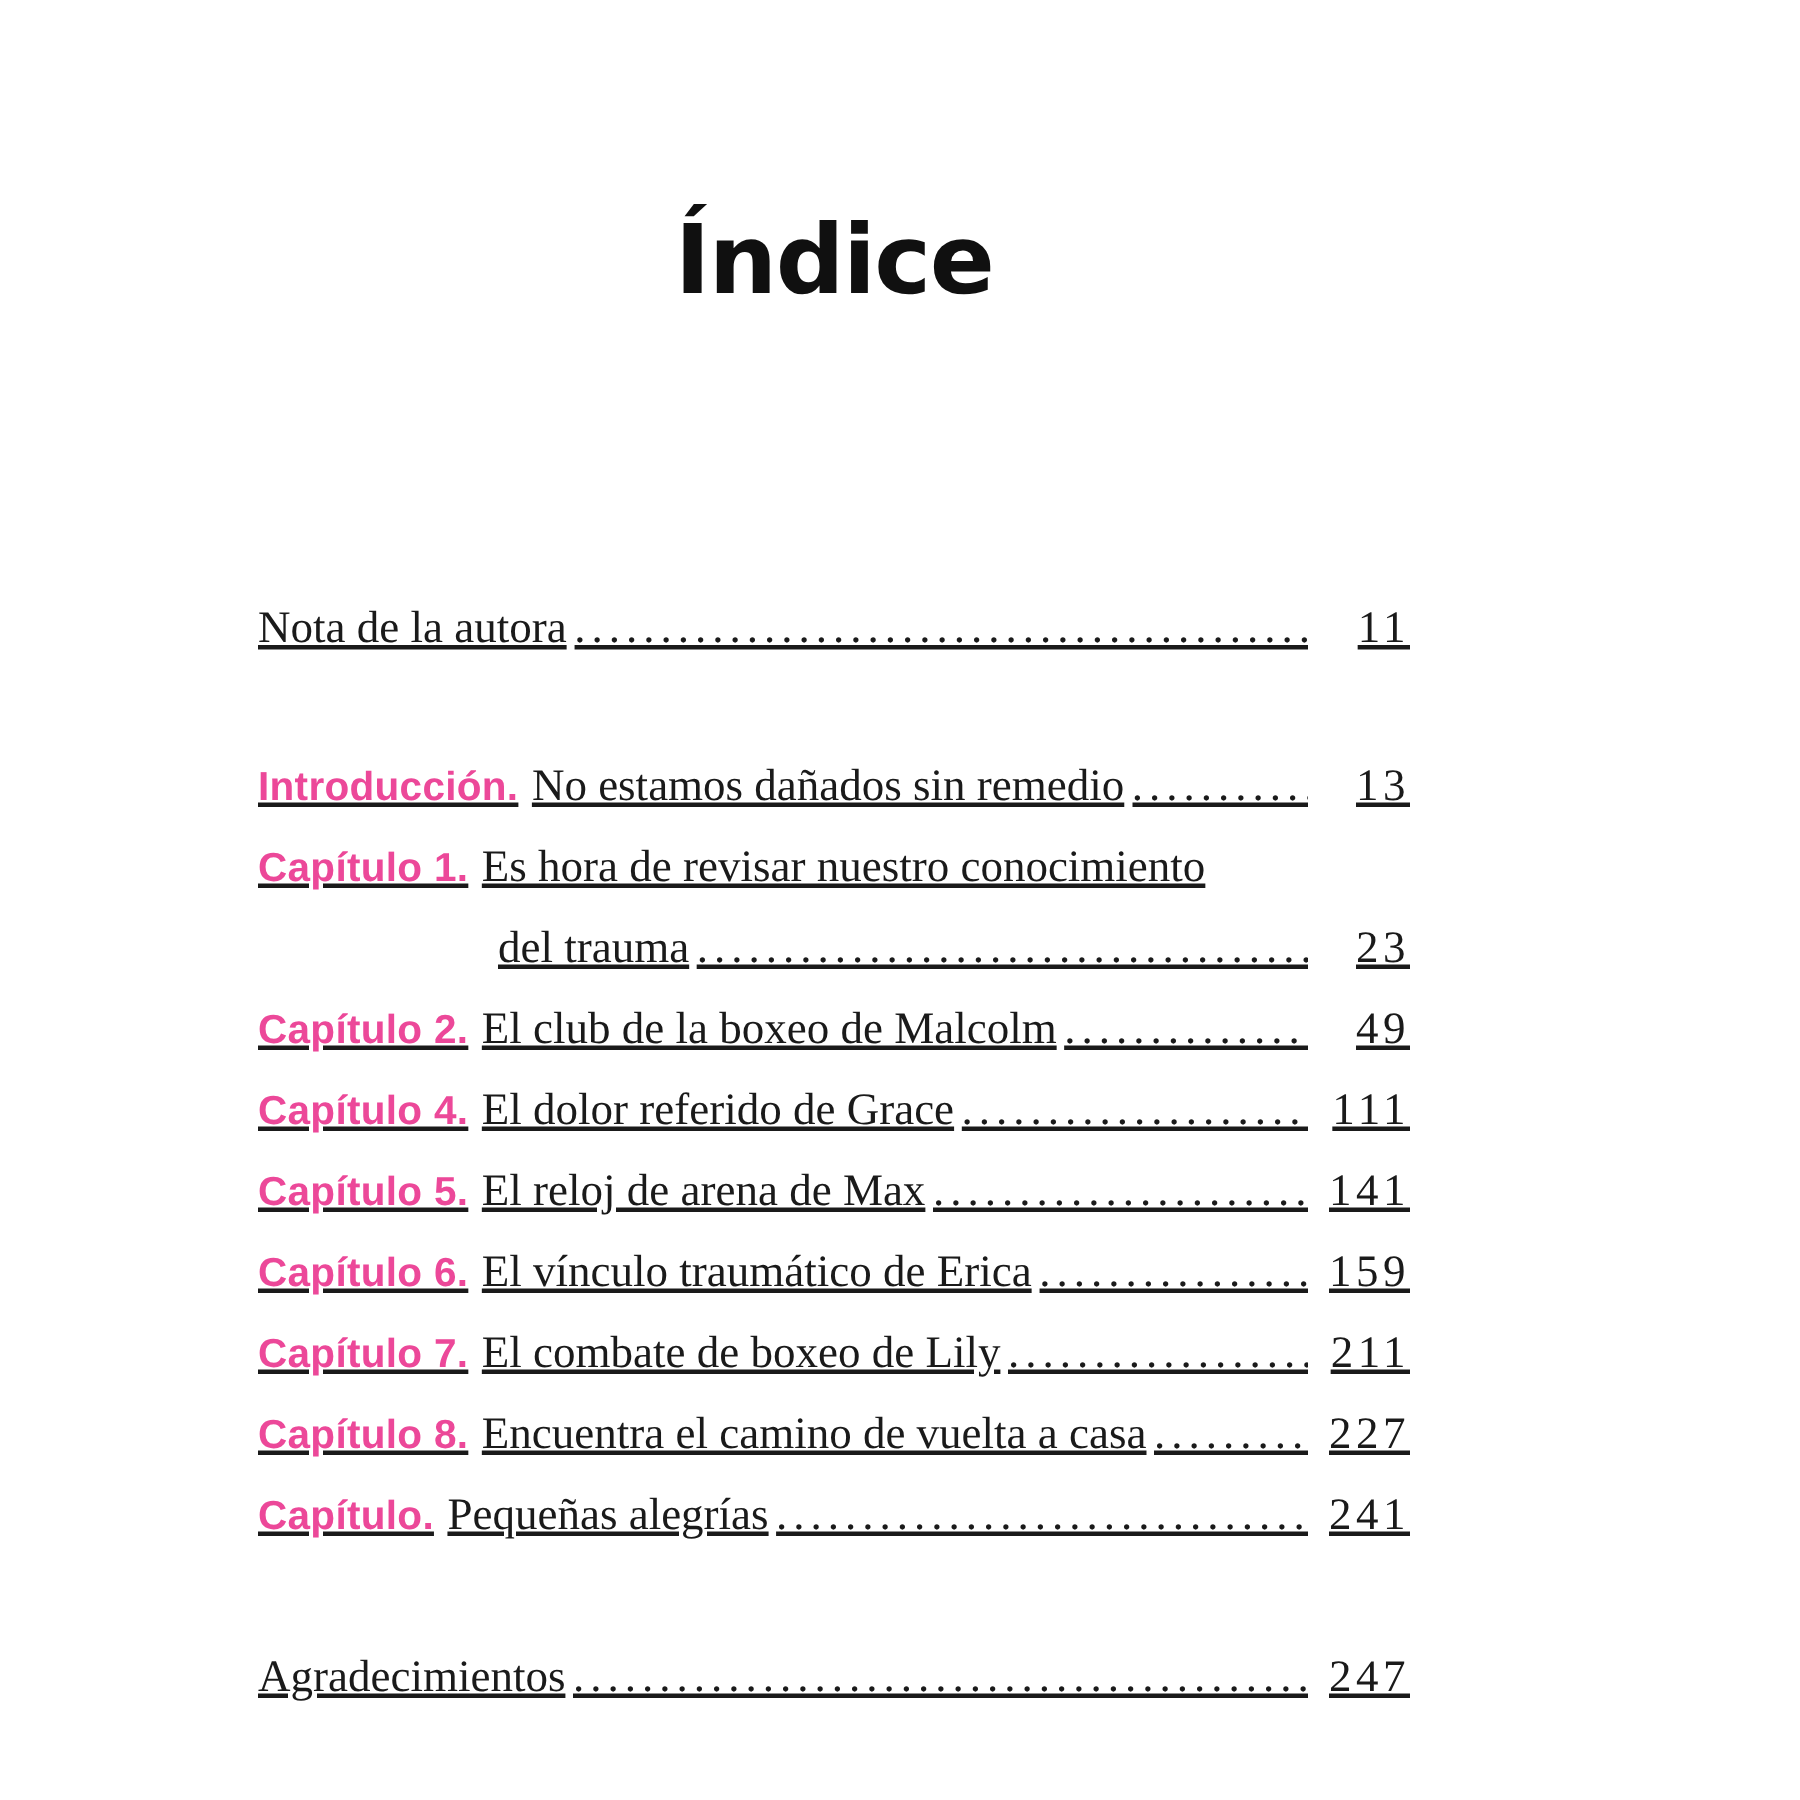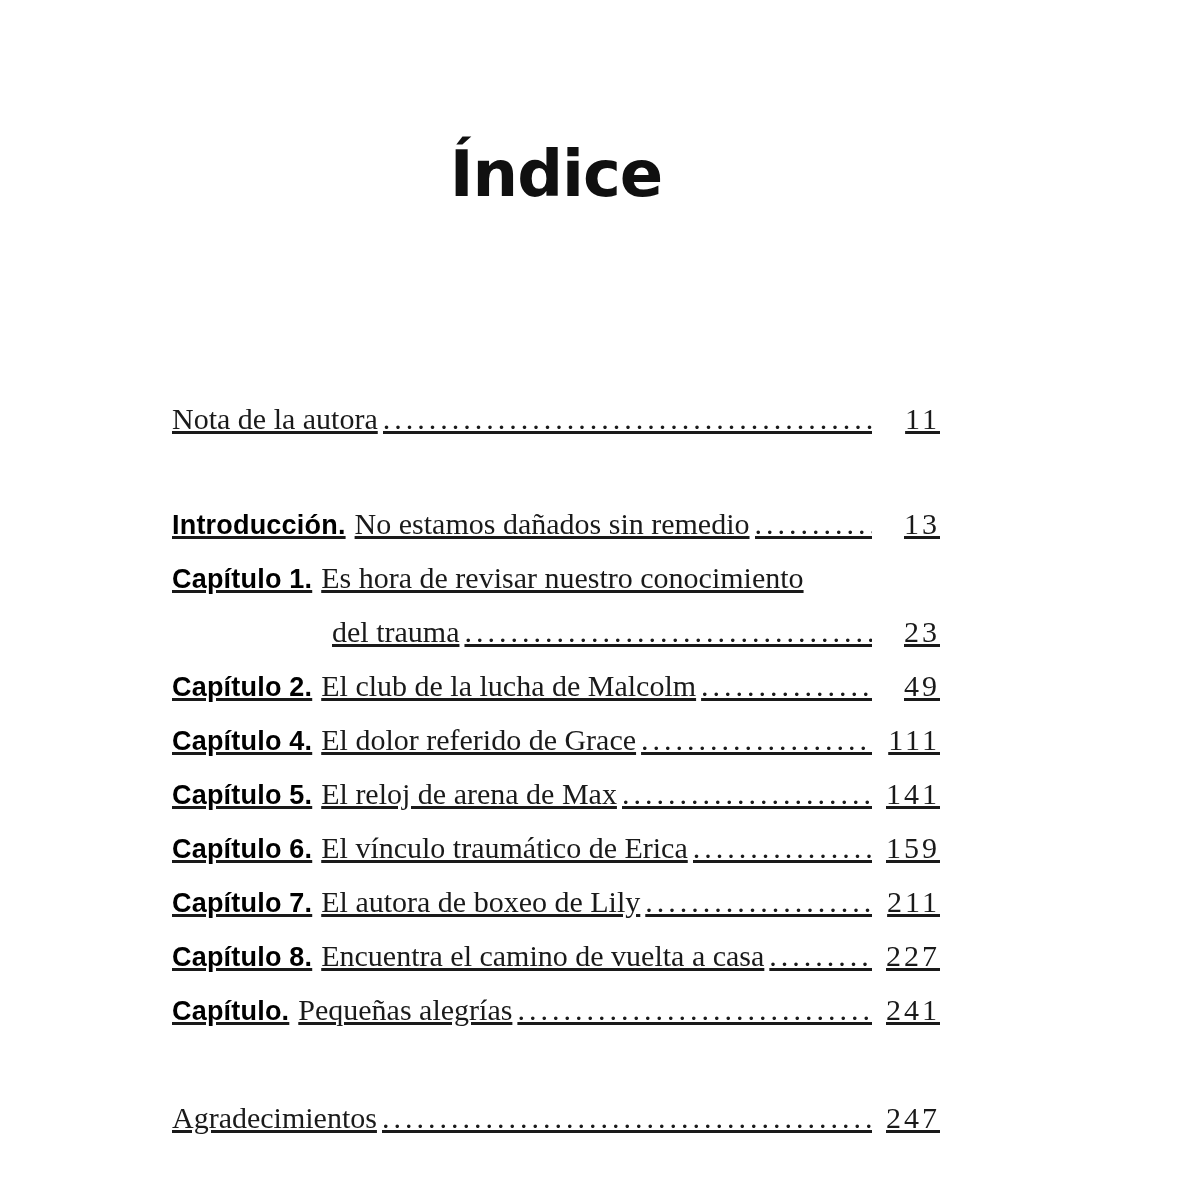--- a/index.html
+++ b/index.html
@@ -45,21 +45,21 @@
   }
   .entry-text {
     white-space: nowrap;
   }
   .prefix {
     font-family: "Liberation Sans", "DejaVu Sans", sans-serif;
     font-weight: 700;
     font-size: 27px;
     letter-spacing: 0.2px;
     margin-right: 9px;
-    color: #000000;
+    color: #ec4899;
   }
   .serif {
     font-family: "Liberation Serif", "DejaVu Serif", serif;
   }
   .leader {
     flex: 1 1 auto;
     overflow: hidden;
     margin: 0 4px 0 5px;
     min-width: 10px;
   }
@@ -108,21 +108,21 @@
       <span class="entry-text"><b class="prefix">Capítulo 1.</b><span class="serif">Es hora de revisar nuestro conocimiento</span></span>
     </div>
 
     <div class="row">
       <span class="entry-text serif indent">del trauma</span>
       <span class="leader"></span>
       <span class="pagenum">23</span>
     </div>
 
     <div class="row">
-      <span class="entry-text"><b class="prefix">Capítulo 2.</b><span class="serif">El club de la lucha de Malcolm</span></span>
+      <span class="entry-text"><b class="prefix">Capítulo 2.</b><span class="serif">El club de la boxeo de Malcolm</span></span>
       <span class="leader"></span>
       <span class="pagenum">49</span>
     </div>
 
 
     <div class="row">
       <span class="entry-text"><b class="prefix">Capítulo 4.</b><span class="serif">El dolor referido de Grace</span></span>
       <span class="leader"></span>
       <span class="pagenum">111</span>
     </div>
@@ -133,21 +133,21 @@
       <span class="pagenum">141</span>
     </div>
 
     <div class="row">
       <span class="entry-text"><b class="prefix">Capítulo 6.</b><span class="serif">El vínculo traumático de Erica</span></span>
       <span class="leader"></span>
       <span class="pagenum">159</span>
     </div>
 
     <div class="row">
-      <span class="entry-text"><b class="prefix">Capítulo 7.</b><span class="serif">El autora de boxeo de Lily</span></span>
+      <span class="entry-text"><b class="prefix">Capítulo 7.</b><span class="serif">El combate de boxeo de Lily</span></span>
       <span class="leader"></span>
       <span class="pagenum">211</span>
     </div>
 
     <div class="row">
       <span class="entry-text"><b class="prefix">Capítulo 8.</b><span class="serif">Encuentra el camino de vuelta a casa</span></span>
       <span class="leader"></span>
       <span class="pagenum">227</span>
     </div>
 

